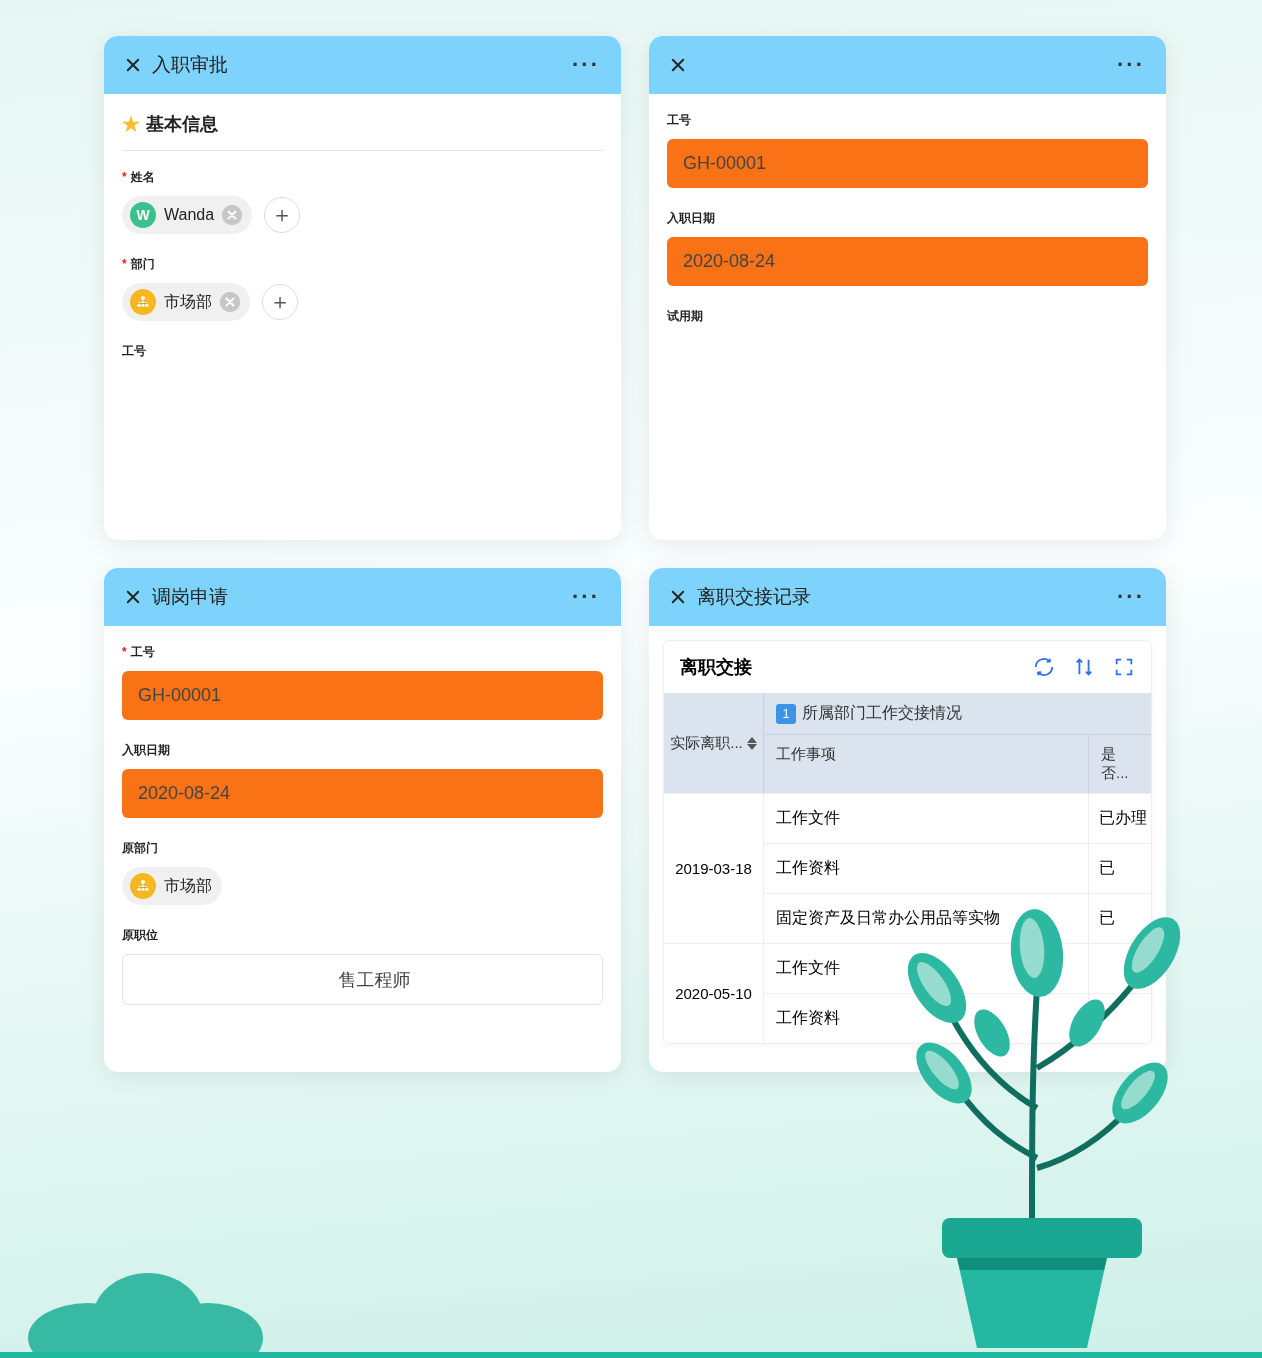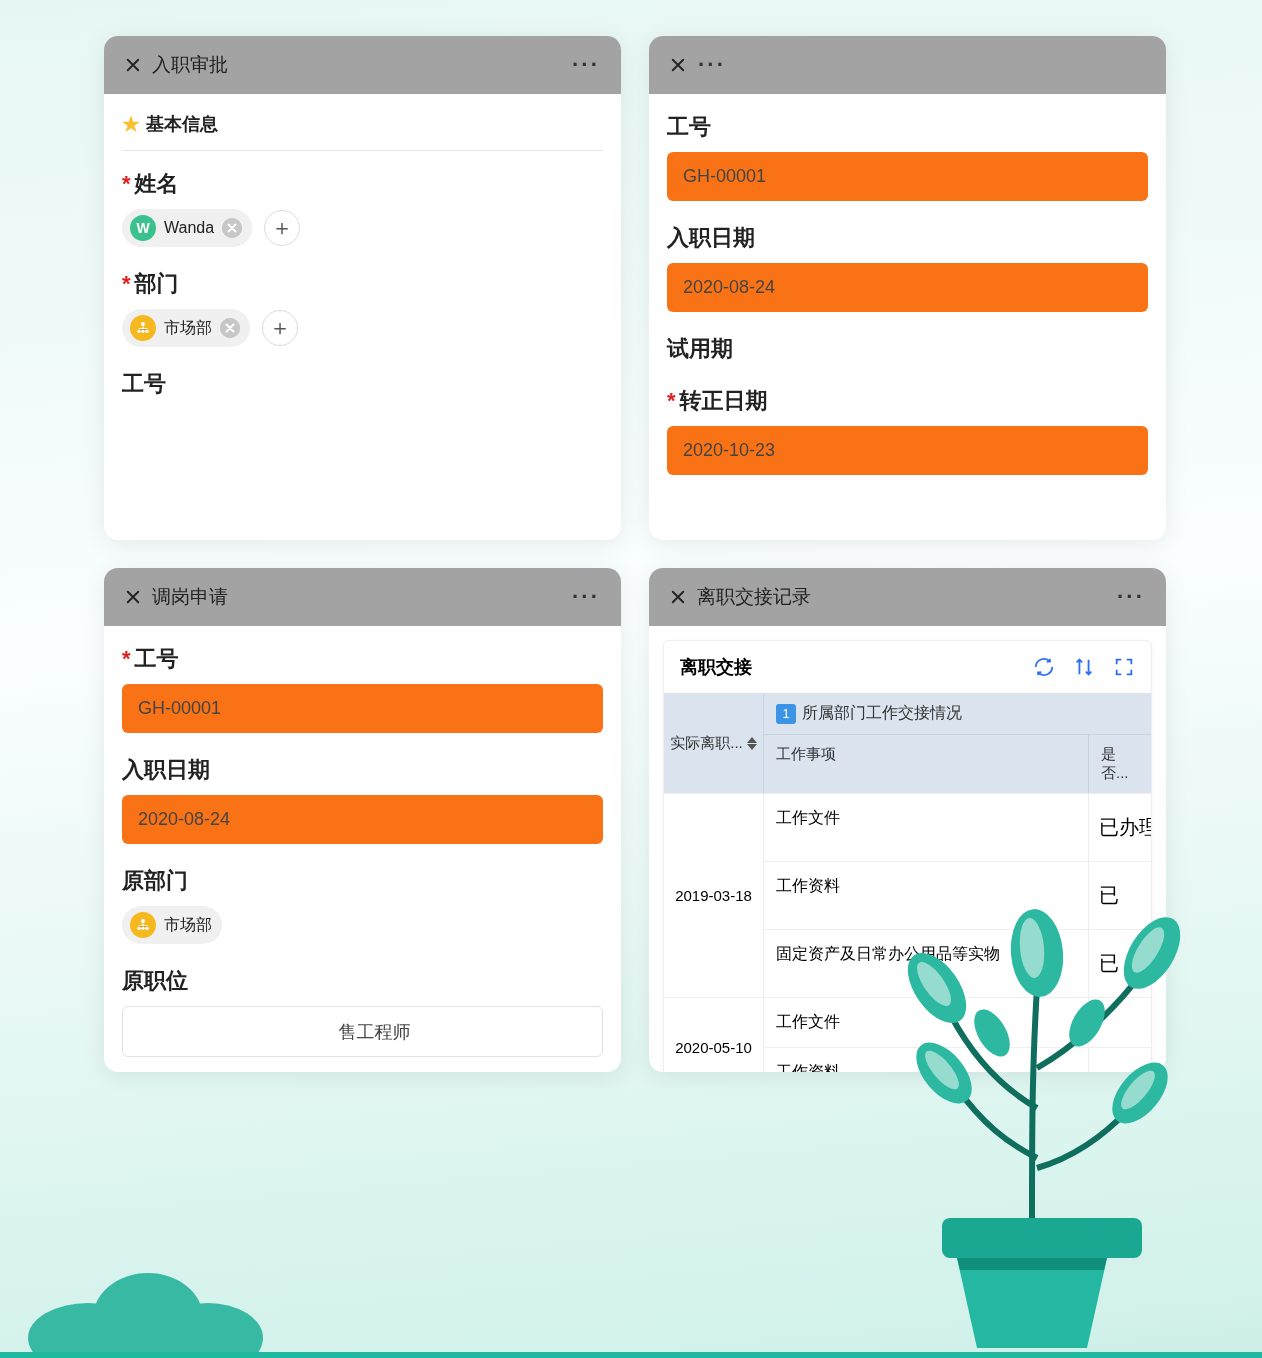--- a/index.html
+++ b/index.html
@@ -21,25 +21,26 @@
   .card {
     background: #fff;
     border-radius: 14px;
     box-shadow: 0 4px 24px rgba(0,0,0,0.08);
     overflow: hidden;
     display: flex;
     flex-direction: column;
     height: 504px;
   }
   .card-header {
-    background: #a3a3a3;
+    background: #7dd3fc;
     display: flex;
     align-items: center;
     padding: 16px 20px;
     gap: 10px;
+    justify-content: space-between;
   }
   .card-header .close { width: 18px; height: 18px; cursor: pointer; color:#222; }
   .card-header .close svg { display:block; }
   .card-header .title {
     font-size: 19px;
     color: #222;
     font-weight: 500;
     flex: 1;
   }
   .card-header .more {
@@ -54,21 +55,21 @@
   }
   .section-title {
     display:flex; align-items:center; gap:6px;
     font-size: 18px; font-weight: 700; color:#222;
     padding-bottom: 14px;
     border-bottom: 1px solid #e6e6e6;
     margin-bottom: 18px;
   }
   .star { color:#f8c02c; font-size:20px; }
   .field { margin-bottom: 22px; }
-  .field-label { font-size: 22px; font-weight: 700; color:#222; margin-bottom:10px; }
+  .field-label { font-size: 12px; font-weight: 700; color:#222; margin-bottom:10px; }
   .field-label .req { color:#e02020; margin-right:4px; font-weight:700; }
   .chips { display:flex; align-items:center; gap:12px; }
   .chip {
     display:inline-flex; align-items:center; gap:8px;
     background:#f0f0f0; border-radius: 20px;
     padding: 6px 10px 6px 8px;
     font-size:16px; color:#222;
   }
   .chip .avatar {
     width:26px; height:26px; border-radius:50%;
@@ -142,21 +143,21 @@
   .tbody .trow .c-date {
     grid-row: span 3;
     display:flex; align-items:center; justify-content:center;
     border-right:1px solid #eee; font-size:15px;
   }
   .tbody .trow .c-item {
     padding:14px 12px; border-right:1px solid #eee; font-size:16px;
     border-top:1px solid #eee;
   }
   .tbody .trow .c-status {
-    padding:20px 10px; font-size:20px; border-top:1px solid #eee;
+    padding:14px 10px; font-size:16px; border-top:1px solid #eee;
     white-space:nowrap; overflow:hidden;
   }
   .tbody .trow .c-item.first, .tbody .trow .c-status.first { border-top:none; }
   .sort-icon {
     display:inline-block;
     width: 0; height: 0;
     border-left: 5px solid transparent;
     border-right: 5px solid transparent;
     border-top: 6px solid #555;
     margin-left: 2px;
@@ -270,24 +271,20 @@
       <div class="field">
         <div class="field-label"><span>工号</span></div>
         <div class="readonly-box">GH-00001</div>
       </div>
       <div class="field">
         <div class="field-label"><span>入职日期</span></div>
         <div class="readonly-box">2020-08-24</div>
       </div>
       <div class="field">
         <div class="field-label"><span>试用期</span></div>
-      </div>
-      <div class="field">
-        <div class="field-label"><span class="req">*</span><span>转正日期</span></div>
-        <div class="readonly-box">2020-10-23</div>
       </div>
     </div>
   </div>
 
   <div class="card">
     <div class="card-header">
       <span class="close">
         <svg viewBox="0 0 24 24">
             <path d="M5 5 L19 19 M19 5 L5 19" stroke="currentColor" stroke-width="2.5" fill="none" stroke-linecap="round"></path>
           </svg>

